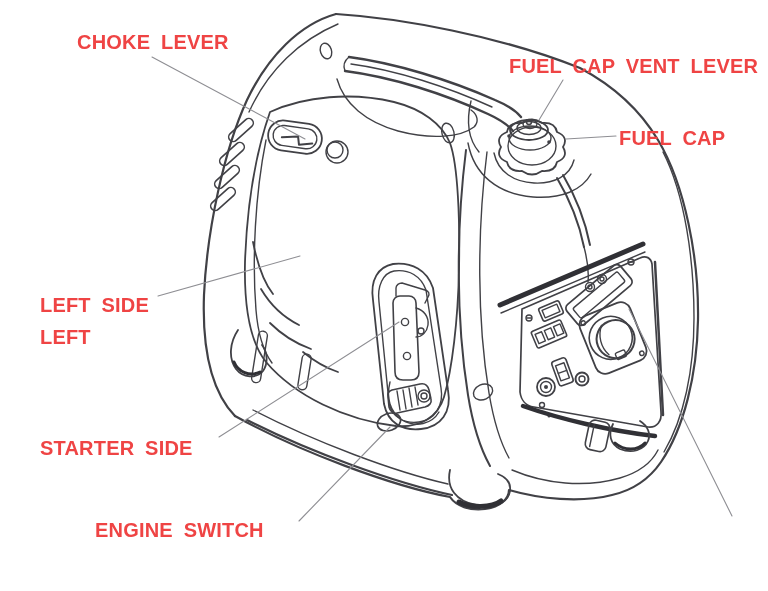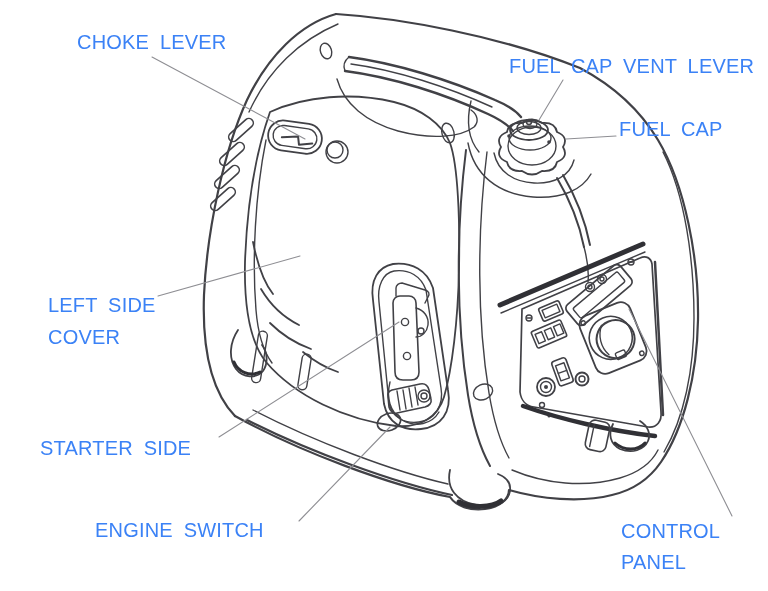--- a/index.html
+++ b/index.html
@@ -2,21 +2,21 @@
 <html><head>
 <meta charset="utf-8">
 <style>
   html,body{margin:0;padding:0;background:#ffffff;}
   #stage{
     position:relative;width:768px;height:591px;background:#ffffff;
     font-family:"Liberation Sans",sans-serif;overflow:hidden;
   }
   #artwork{position:absolute;left:0;top:0;}
   .part-label{
-    position:absolute;color:#3b82f6;font-size:20px;font-weight:400;
+    position:absolute;color:#ef4444;font-size:20px;font-weight:700;
     letter-spacing:.2px;word-spacing:5px;line-height:22px;white-space:nowrap;
     -webkit-font-smoothing:antialiased;
   }
   .part-label .lbl-line{display:block;}
   .ml{line-height:32px;}
   .ml2{line-height:31px;}
 </style>
 </head>
 <body>
 
@@ -238,29 +238,25 @@
       <line x1="219" y1="437" x2="399" y2="322"></line>
       <line x1="299" y1="521" x2="390" y2="427"></line>
       <line x1="732" y1="516" x2="629" y2="309"></line>
     </g>
   </svg>
 
   <div class="part-label" style="left:77px;top:31px;">CHOKE LEVER</div>
 
   <div class="part-label" style="left:501px;top:55px;margin-left:8px;">FUEL CAP VENT LEVER</div>
 
-  <div class="part-label" style="left:619px;top:118px;">FUEL CAP</div>
-
-  <div class="part-label ml" style="left:48px;top:289px;">
+  <div class="part-label" style="left:619px;top:127px;">FUEL CAP</div>
+
+  <div class="part-label ml" style="left:40px;top:289px;">
     <span class="lbl-line">LEFT SIDE</span>
-    <span class="lbl-line">COVER</span>
+    <span class="lbl-line">LEFT</span>
   </div>
 
   <div class="part-label" style="left:40px;top:437px;">STARTER SIDE</div>
 
   <div class="part-label" style="left:95px;top:519px;">ENGINE SWITCH</div>
 
-  <div class="part-label ml2" style="left:621px;top:516px;">
-    <span class="lbl-line">CONTROL</span>
-    <span class="lbl-line">PANEL</span>
-  </div>
 
 </div>
 
 </body></html>

